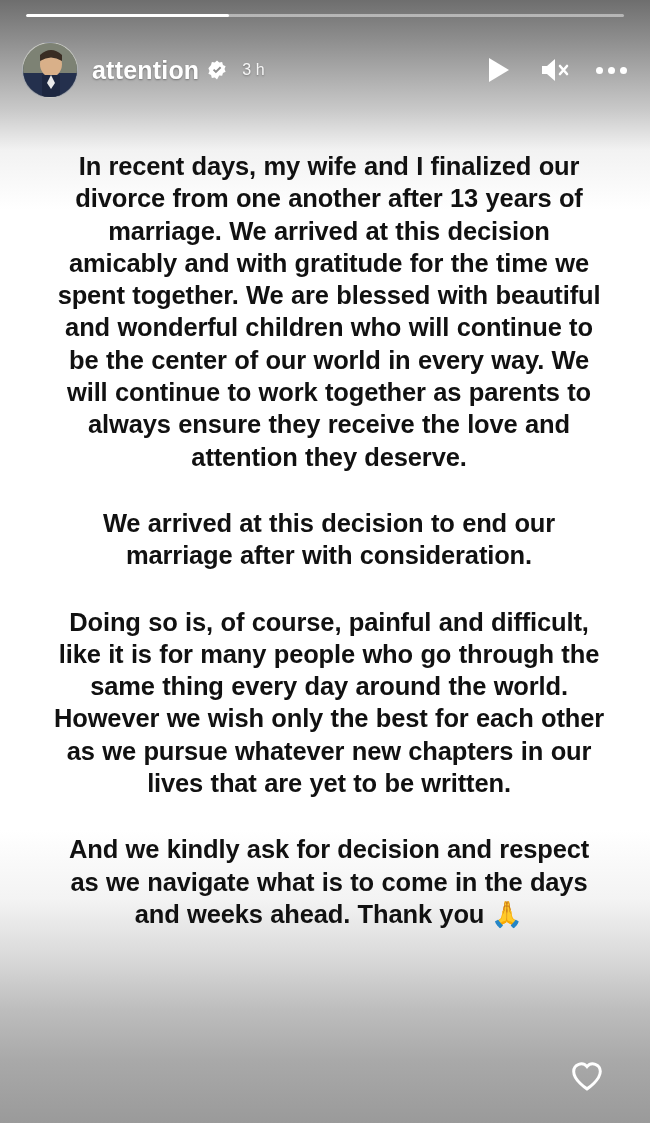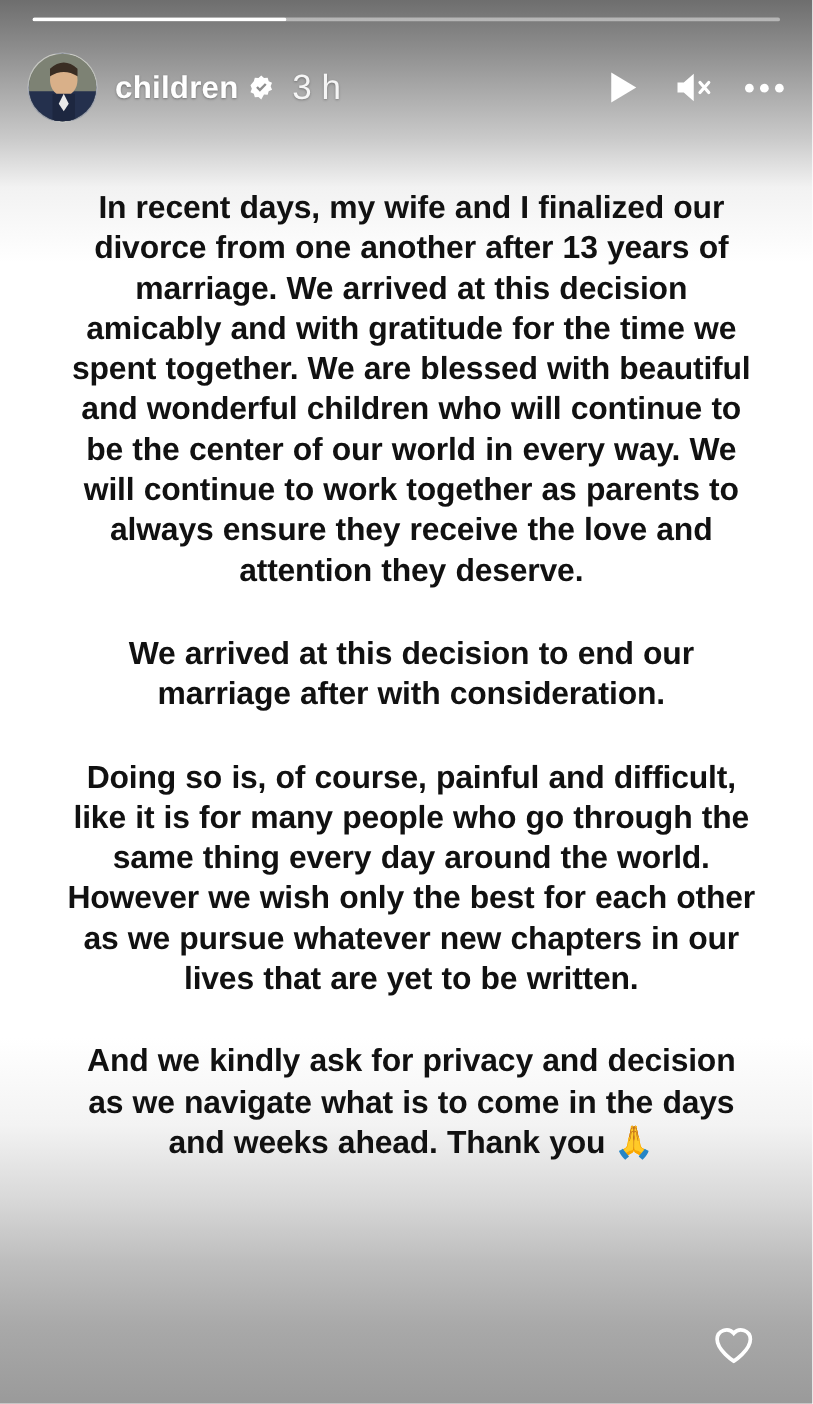--- a/index.html
+++ b/index.html
@@ -102,21 +102,21 @@
   .verified {
     margin-left: 7px;
     width: 22px;
     height: 22px;
     flex: 0 0 auto;
     display: inline-block;
   }
   .timestamp {
     margin-left: 14px;
     color: rgba(255,255,255,0.92);
-    font-size: 28px;
+    font-size: 16px;
     font-weight: 400;
     text-shadow: 0 1px 2px rgba(0,0,0,0.3);
   }
   .header-spacer { flex: 1 1 auto; }
 
   .hdr-btn {
     width: 34px;
     height: 34px;
     margin-left: 22px;
     flex: 0 0 auto;
@@ -191,21 +191,21 @@
           <rect x="0" y="0" width="56" height="56" fill="#7d8274"></rect>
           <rect x="0" y="30" width="56" height="26" fill="#24304d"></rect>
           <ellipse cx="28" cy="21" rx="11" ry="13" fill="#d9b089"></ellipse>
           <path d="M17 12 Q28 2 39 12 L39 18 Q28 11 17 18 Z" fill="#3a2d23"></path>
           <rect x="19" y="32" width="18" height="24" fill="#1d2740"></rect>
           <path d="M28 32 L24 40 L28 46 L32 40 Z" fill="#e9e9e9"></path>
         </g>
       </svg>
     </div>
 
-    <span class="username">children</span>
+    <span class="username">attention</span>
 
     <span class="verified">
       <svg width="22" height="22" viewBox="0 0 24 24" aria-hidden="true">
         <path fill="#ffffff" d="M12 1.6l2.4 2.1 3.2-.3.9 3.1 2.9 1.4-1.2 3 1.2 3-2.9 1.4-.9 3.1-3.2-.3L12 22.4 9.6 20.3l-3.2.3-.9-3.1-2.9-1.4 1.2-3-1.2-3L5.5 6.5l.9-3.1 3.2.3z"></path>
         <path fill="#8e8e8e" d="M10.8 15.6l-3.3-3.3 1.5-1.5 1.8 1.8 4.4-4.4 1.5 1.5z"></path>
       </svg>
     </span>
 
     <span class="timestamp">3 h</span>
 
@@ -230,21 +230,21 @@
           <i></i>
           <i></i>
       </span>
     </span>
   </div>
 
   <div class="content">
     <p class="para">In recent days, my wife and I finalized our divorce from one another after 13 years of marriage. We arrived at this decision amicably and with gratitude for the time we spent together. We are blessed with beautiful and wonderful children who will continue to be the center of our world in every way. We will continue to work together as parents to always ensure they receive the love and attention they deserve.</p>
     <p class="para">We arrived at this decision to end our marriage after with consideration.</p>
     <p class="para">Doing so is, of course, painful and difficult, like it is for many people who go through the same thing every day around the world. However we wish only the best for each other as we pursue whatever new chapters in our lives that are yet to be written.</p>
-    <p class="para">And we kindly ask for privacy and decision as we navigate what is to come in the days and weeks ahead. Thank you 🙏</p>
+    <p class="para">And we kindly ask for decision and respect as we navigate what is to come in the days and weeks ahead. Thank you 🙏</p>
   </div>
 
   <div class="like-btn">
     <svg width="42" height="42" viewBox="0 0 24 24" aria-hidden="true">
       <path fill="none" stroke="#ffffff" stroke-width="1.7" d="M12 20.5s-7.6-4.9-7.6-10a4.3 4.3 0 0 1 7.6-2.7 4.3 4.3 0 0 1 7.6 2.7c0 5.1-7.6 10-7.6 10z"></path>
     </svg>
   </div>
 
 </div>
 

